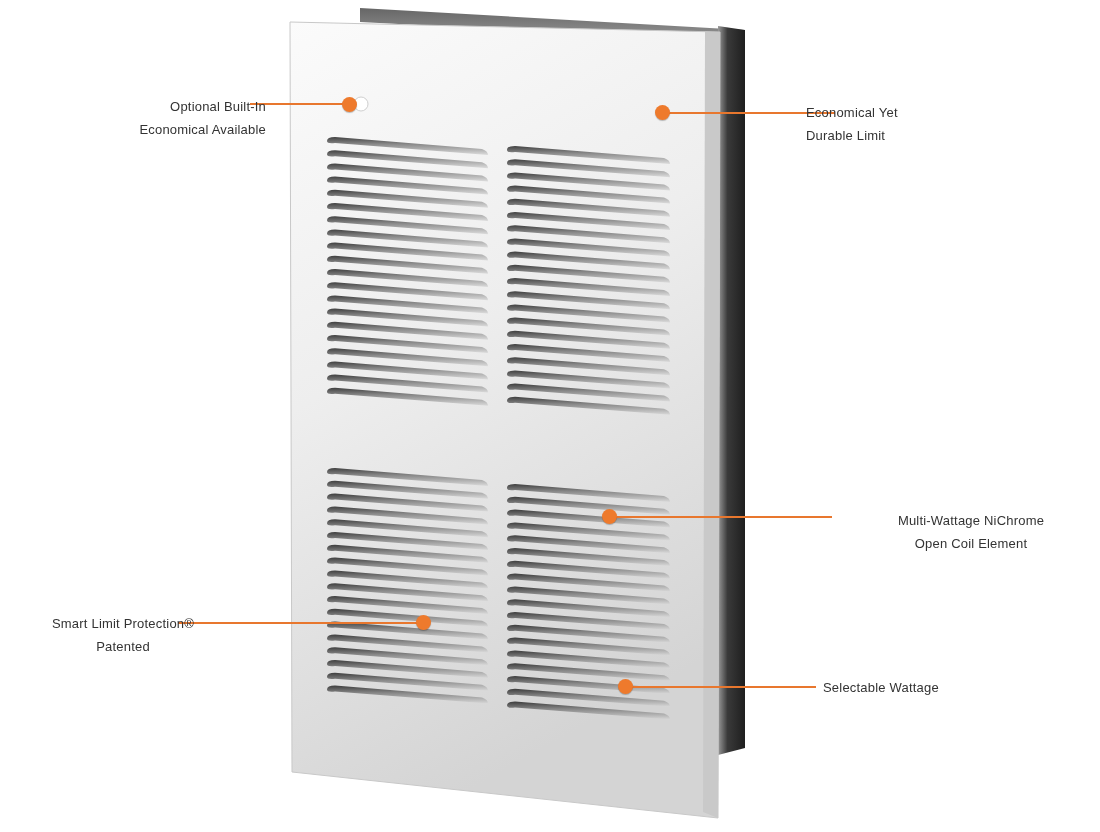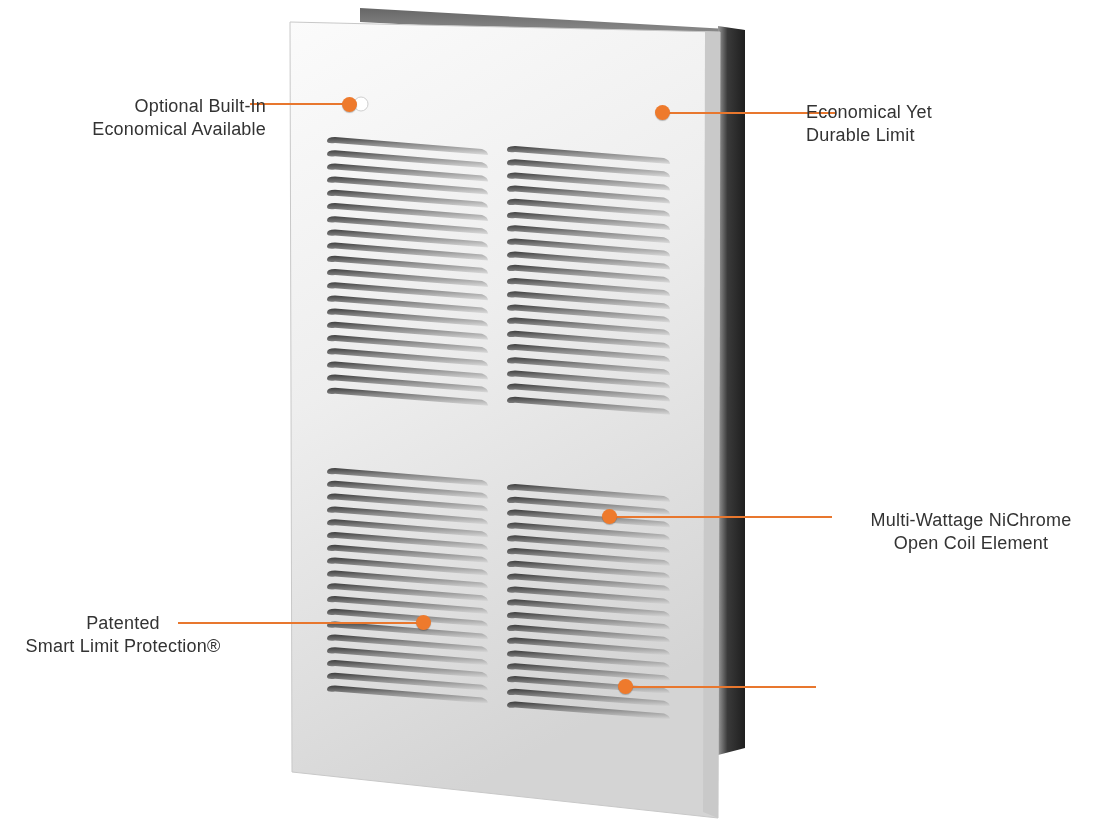--- a/index.html
+++ b/index.html
@@ -1,19 +1,19 @@
 <!DOCTYPE html>
 <html><head>
 <meta charset="utf-8">
 <style>
   html, body { margin:0; padding:0; }
   body { width:1100px; height:832px; background:#ffffff; position:relative; overflow:hidden;
          font-family:"Liberation Sans", "DejaVu Sans", sans-serif; }
   .stage { position:absolute; left:0; top:0; width:1100px; height:832px; }
-  .label { position:absolute; color:#333333; font-size:18px; line-height:23px; letter-spacing:0.2px; }
+  .label { position:absolute; color:#333333; font-size:13px; line-height:23px; letter-spacing:0.2px; }
   .label span { display:block; }
   .label.right { text-align:right; }
   .label.center { text-align:center; }
   .label.left { text-align:left; }
   .leader { position:absolute; height:2px; background:#e8772e; }
   .dot { position:absolute; width:15px; height:15px; border-radius:50%; background:#ee7a2c;
          box-shadow:0 1px 1px rgba(0,0,0,0.25); }
 </style>
 </head>
 <body>
@@ -157,18 +157,21 @@
     <span>Economical Yet</span>
     <span>Durable Limit</span>
   </div>
 
   <div class="label center" style="left:838px;top:509px;width:266px;">
     <span>Multi-Wattage NiChrome</span>
     <span>Open Coil Element</span>
   </div>
 
   <div class="label center" style="left:0px;top:612px;width:246px;">
+    <span>Smart Limit Protection®</span>
     <span>Patented</span>
-    <span>Smart Limit Protection®</span>
   </div>
 
+  <div class="label left" style="left:823px;top:676px;">
+    <span>Selectable Wattage</span>
+  </div>
 
 </div>
 
 </body></html>

